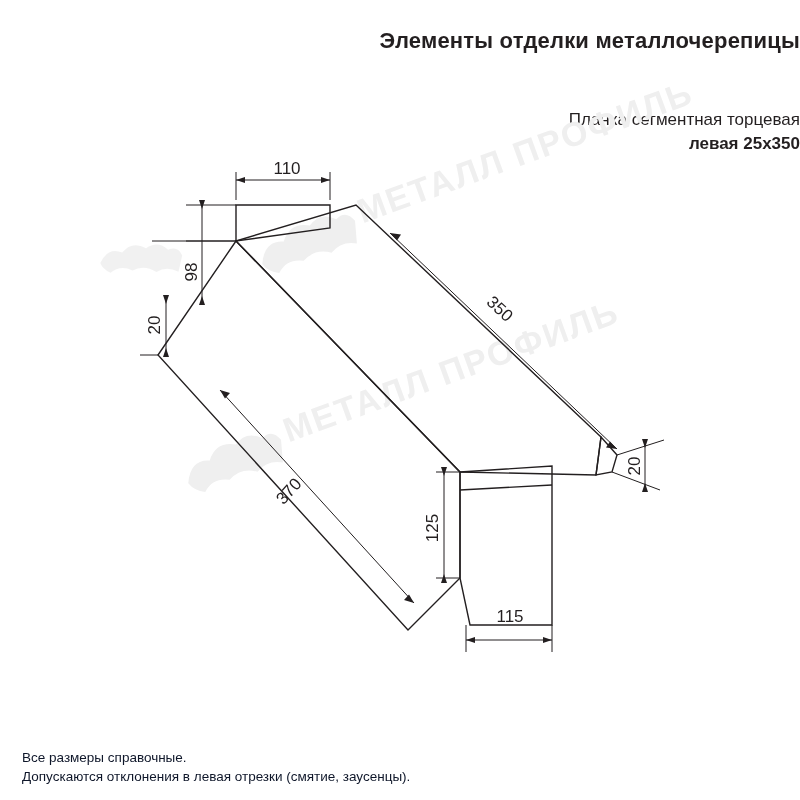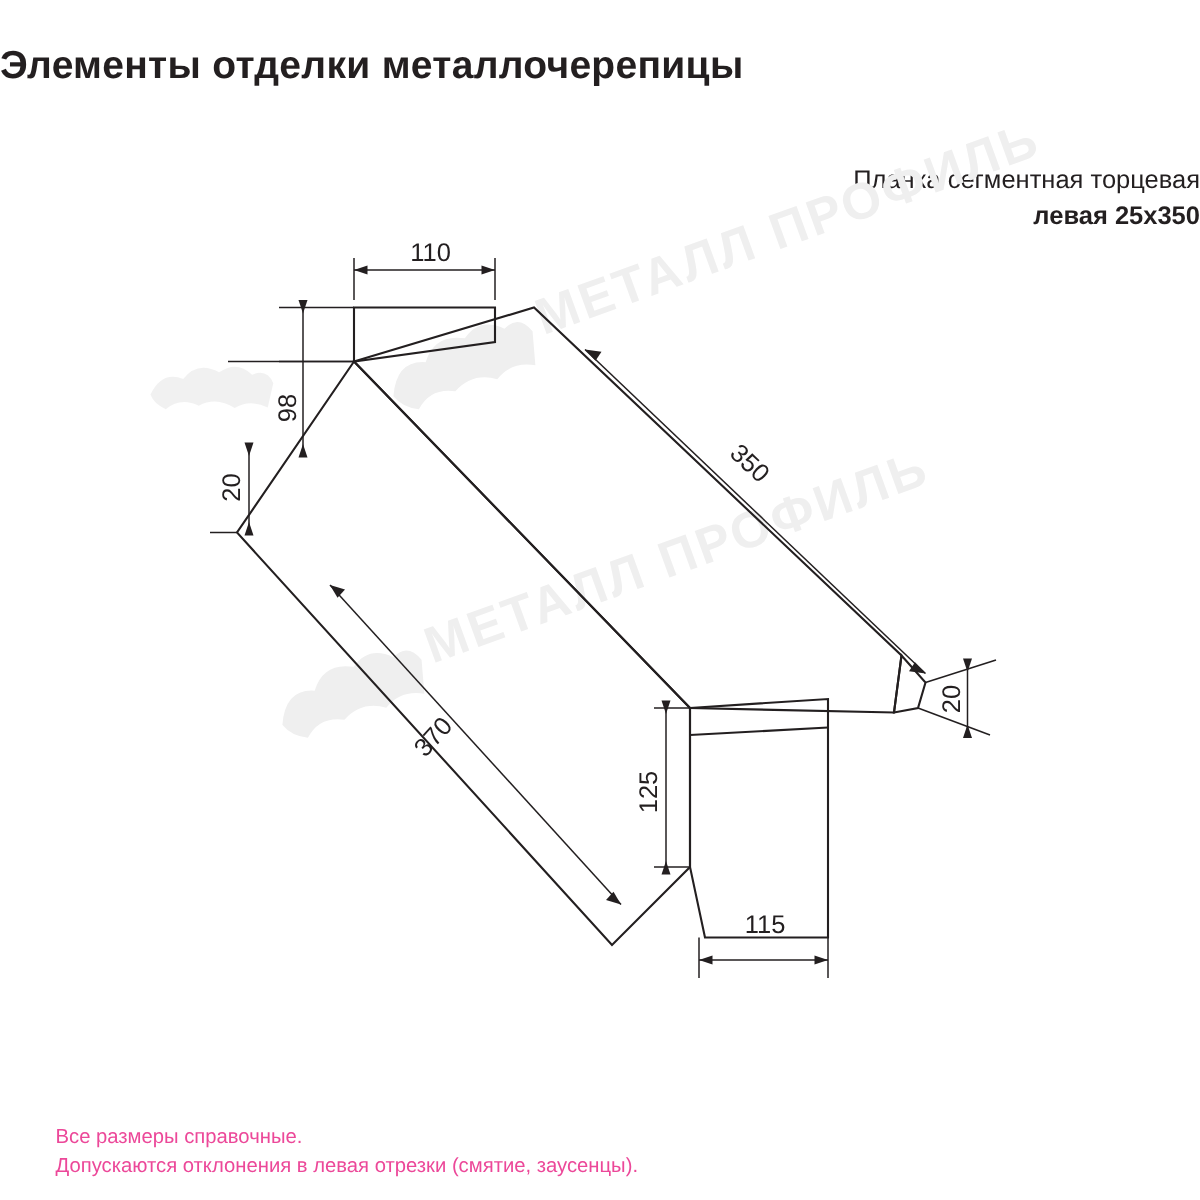--- a/index.html
+++ b/index.html
@@ -17,22 +17,22 @@
   }
   .page {
     position: absolute;
     inset: 0;
   }
   .title {
     position: absolute;
     top: 28px;
     left: 0;
     width: 800px;
-    text-align: left;
-    font-size: 26px;
+    text-align: right;
+    font-size: 22px;
     font-weight: 700;
     letter-spacing: 0.2px;
     color: #231f20;
   }
   .subtitle {
     position: absolute;
     top: 108px;
     left: 0;
     width: 800px;
     text-align: right;
@@ -46,25 +46,25 @@
   }
   .drawing {
     position: absolute;
     top: 0;
     left: 0;
     width: 800px;
     height: 800px;
   }
   .footnotes {
     position: absolute;
-    left: 37px;
+    left: 22px;
     bottom: 14px;
     font-size: 13.5px;
     line-height: 19px;
-    color: #ec4899;
+    color: #0f172a;
   }
 </style>
 </head>
 <body>
 
 <div class="page">
 
   <div class="title">Элементы отделки металлочерепицы</div>
 
   <div class="subtitle">

